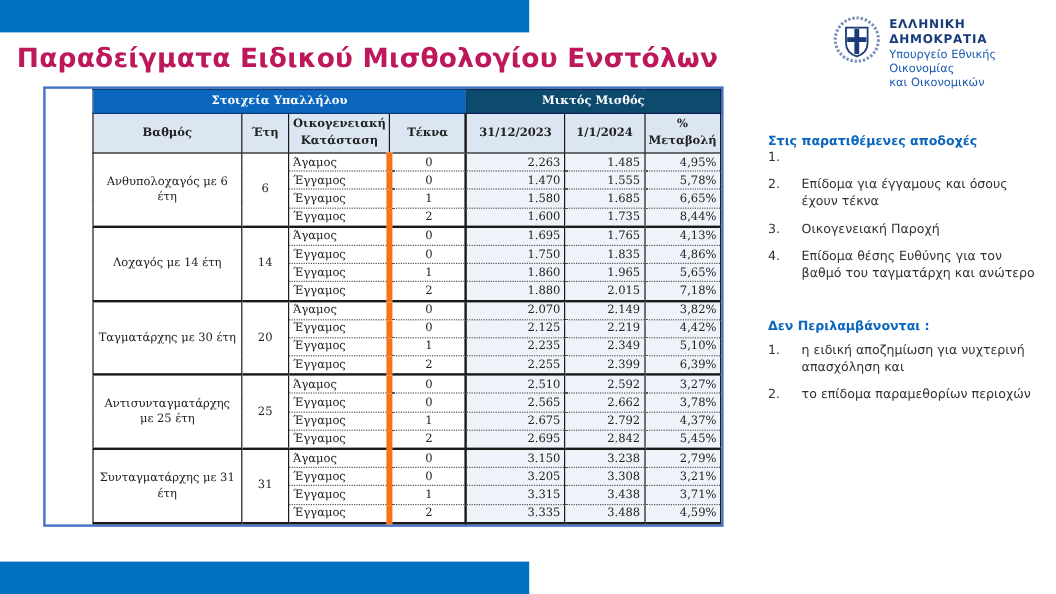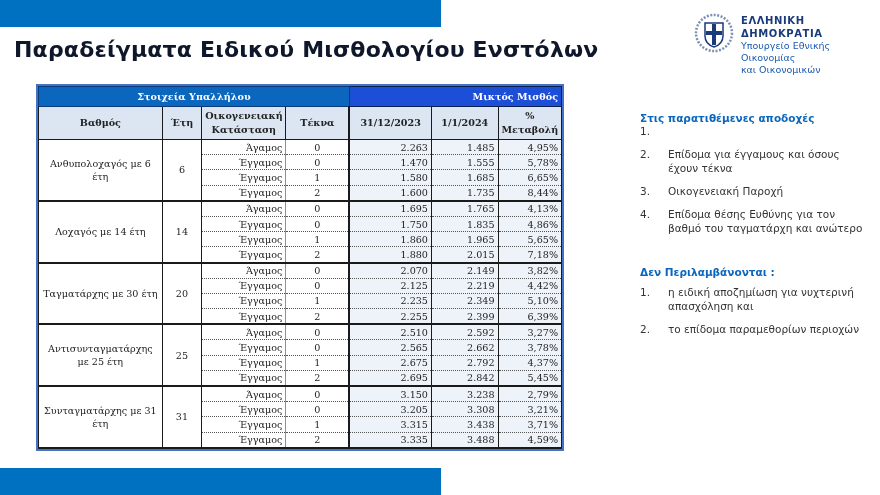--- a/index.html
+++ b/index.html
@@ -1,32 +1,32 @@
 <!DOCTYPE html>
 <html><head>
 <meta charset="utf-8">
 <style>
   html, body { margin:0; padding:0; }
   body { width:880px; height:495px; position:relative; background:#ffffff; overflow:hidden; font-family:"DejaVu Sans", sans-serif; }
   .top-bar { position:absolute; left:0; top:0; width:441px; height:27px; background:#0070c0; }
   .bottom-bar { position:absolute; left:0; top:468px; width:441px; height:27px; background:#0070c0; }
-  .title { position:absolute; left:14px; top:37px; font-size:22px; font-weight:bold; color:#0f172a; letter-spacing:0.2px; white-space:nowrap; }
+  .title { position:absolute; left:14px; top:37px; font-size:22px; font-weight:bold; color:#be185d; letter-spacing:0.2px; white-space:nowrap; }
   .logo { position:absolute; left:694px; top:13px; width:40px; height:40px; }
   .logo-text { position:absolute; left:741px; top:14px; }
   .logo-line1 { font-size:10px; font-weight:bold; color:#1a3a7a; letter-spacing:0.6px; line-height:13px; }
   .logo-line2 { font-size:9.5px; color:#1a5bb0; line-height:12px; }
-  .tbl-wrap { position:absolute; left:36px; top:84px; width:524px; border:2px solid #4472c4; background:#fff; }
+  .tbl-wrap { position:absolute; left:36px; top:72px; width:524px; border:2px solid #4472c4; background:#fff;padding-left:39px; }
   table { border-collapse:collapse; width:100%; font-family:"DejaVu Serif", serif; font-size:9.6px; color:#222; table-layout:fixed; }
   td, th { padding:0 3px; height:14.2px; line-height:13px; }
   .h-group-l { background:#0b67bd; color:#fff; font-weight:bold; text-align:center; height:19px; border:1px solid #0a3a7a; }
-  .h-group-r { background:#1d4ed8; color:#fff; font-weight:bold; text-align:right; height:19px; border:1px solid #0a2050; }
+  .h-group-r { background:#0c4a6e; color:#fff; font-weight:bold; text-align:center; height:19px; border:1px solid #0a2050; }
   .h-col { background:#dce6f2; font-weight:bold; text-align:center; height:32px; border:1px solid #1a1a1a; line-height:14px; }
   .c-rank { text-align:center; border-left:1px solid #1a1a1a; border-right:1px solid #1a1a1a; }
   .c-years { text-align:center; border-right:1px solid #1a1a1a; }
-  .c-status { text-align:right; border-right:1px solid #f97316; border-bottom:1px dotted #555; }
+  .c-status { text-align:left; border-right:5px solid #f97316; border-bottom:1px dotted #555; }
   .c-kids { text-align:center; border-right:2px solid #1a1a1a; border-bottom:1px dotted #555; }
   .c-num { text-align:right; background:#eef3fa; border-right:1px solid #1a1a1a; border-bottom:1px dotted #555; }
   tr.last td.c-status, tr.last td.c-kids, tr.last td.c-num { border-bottom:2px solid #1a1a1a; }
   td.grp { border-bottom:2px solid #1a1a1a; vertical-align:middle; }
   .side { position:absolute; left:640px; top:112px; width:230px; font-family:"DejaVu Sans", sans-serif; }
   .side-heading { font-size:10.5px; font-weight:bold; color:#0b67bd; }
   .side-sub { font-size:10.5px; font-weight:bold; color:#0b67bd; margin:20px 0 7px 4px; }
   .side-sub2 { font-size:10.5px; font-weight:bold; color:#0b67bd; margin:31px 0 7px 0; }
   .item { display:flex; font-size:10.5px; color:#333; line-height:14px; margin-bottom:9px; }
   .item .num { width:28px; flex:none; }

